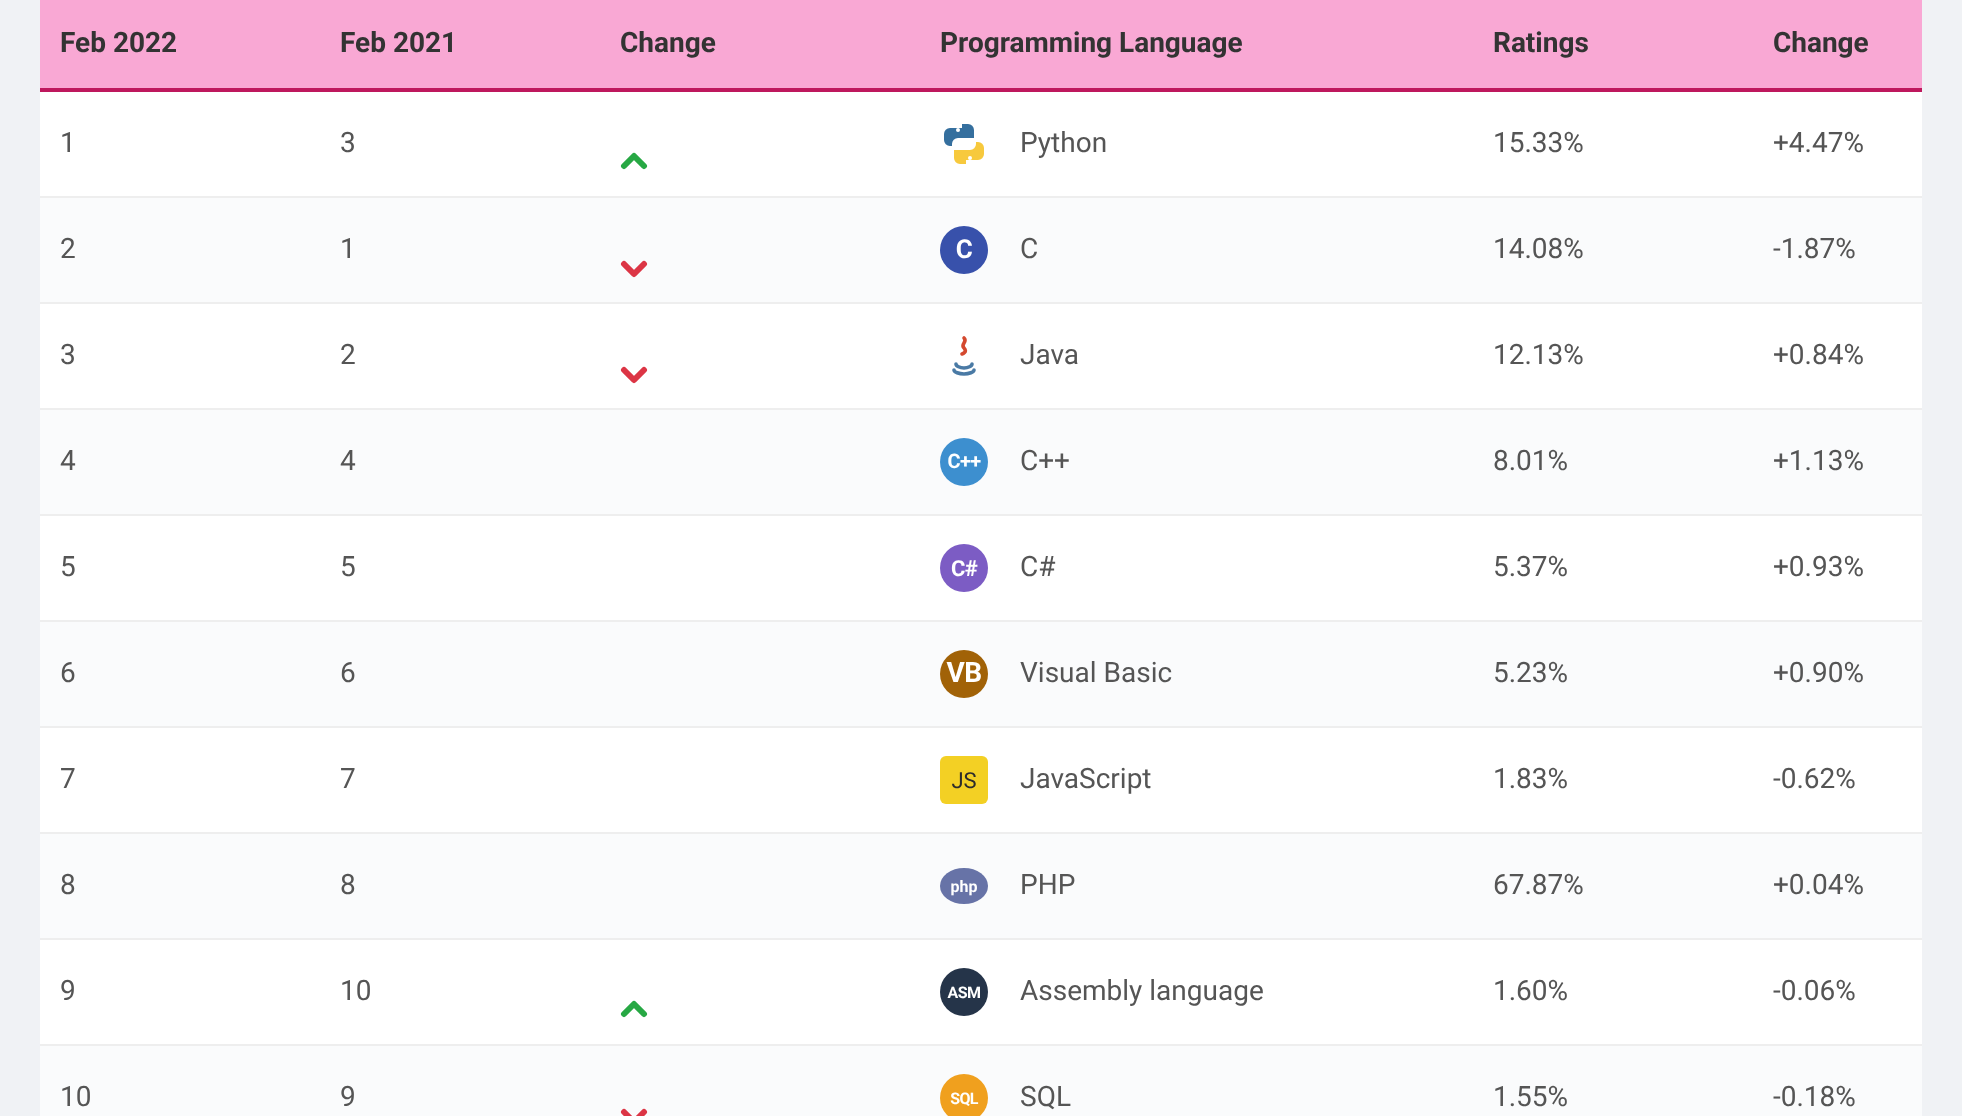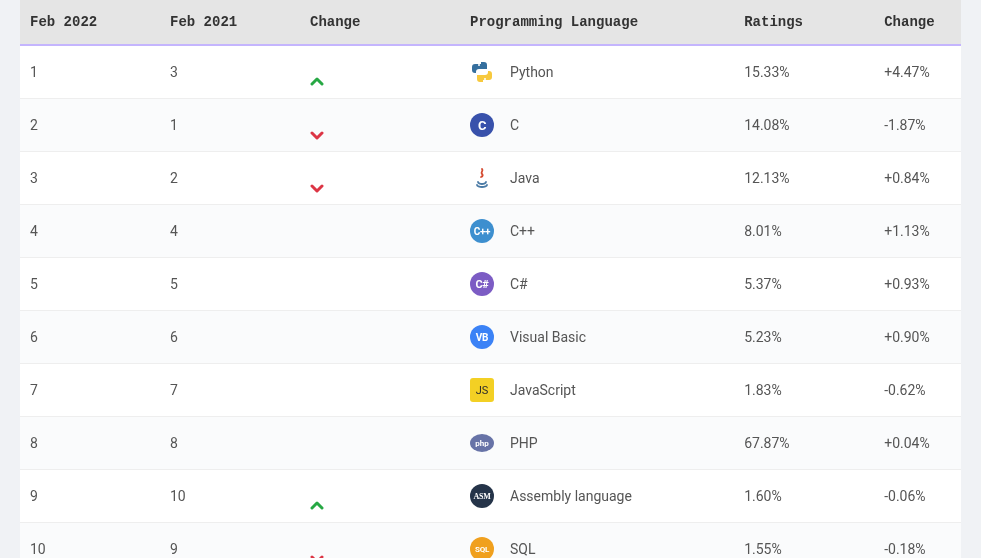--- a/index.html
+++ b/index.html
@@ -21,26 +21,25 @@
     border-collapse: collapse;
     background: #fff;
   }
   th, td {
     text-align: left;
     padding: 14px 10px;
     border-bottom: 1px solid #eee;
     vertical-align: middle;
   }
   th {
-    background: #e5e5e5;
+    background: #f9a8d4;
     font-weight: 700;
     color: #333;
     font-size: 14px;
-    border-bottom: 2px solid #c4b5fd;
-    font-family: Liberation Mono, monospace;
+    border-bottom: 2px solid #be185d;
   }
   tbody tr:nth-child(even) td {
     background: #fafbfc;
   }
   tbody tr:nth-child(odd) td {
     background: #fff;
   }
   .col-feb2022 { width: 140px; }
   .col-feb2021 { width: 140px; margin-top: 44px; }
   .col-trend   { width: 160px; }
@@ -166,21 +165,21 @@
           <td>C#</td>
           <td>5.37%</td>
           <td>+0.93%</td>
         </tr>
         <tr>
           <td>6</td>
           <td>6</td>
           <td></td>
           <td style="width:40px;padding-right:0;">
             <span class="lang-icon">
-              <span class="circle" style="background:#3b82f6;font-size:10px;">VB</span>
+              <span class="circle" style="background:#a16207;font-size:14px;">VB</span>
             </span>
           </td>
           <td>Visual Basic</td>
           <td>5.23%</td>
           <td>+0.90%</td>
         </tr>
         <tr>
           <td>7</td>
           <td>7</td>
           <td></td>
@@ -207,21 +206,21 @@
           <td>+0.04%</td>
         </tr>
         <tr>
           <td>9</td>
           <td>10</td>
           <td><span class="chev chev-up"><svg width="14" height="10" viewBox="0 0 14 10">
                 <path d="M2 7 L7 2 L12 7" stroke="#27a844" stroke-width="3" fill="none" stroke-linecap="round" stroke-linejoin="round"></path>
               </svg></span></td>
           <td style="width:40px;padding-right:0;">
             <span class="lang-icon">
-              <span class="circle" style="background:#253449;font-size:8px;font-family:Liberation Serif, serif;">ASM</span>
+              <span class="circle" style="background:#253449;font-size:8px;">ASM</span>
             </span>
           </td>
           <td>Assembly language</td>
           <td>1.60%</td>
           <td>-0.06%</td>
         </tr>
         <tr>
           <td>10</td>
           <td>9</td>
           <td><span class="chev chev-down"><svg width="14" height="10" viewBox="0 0 14 10">

